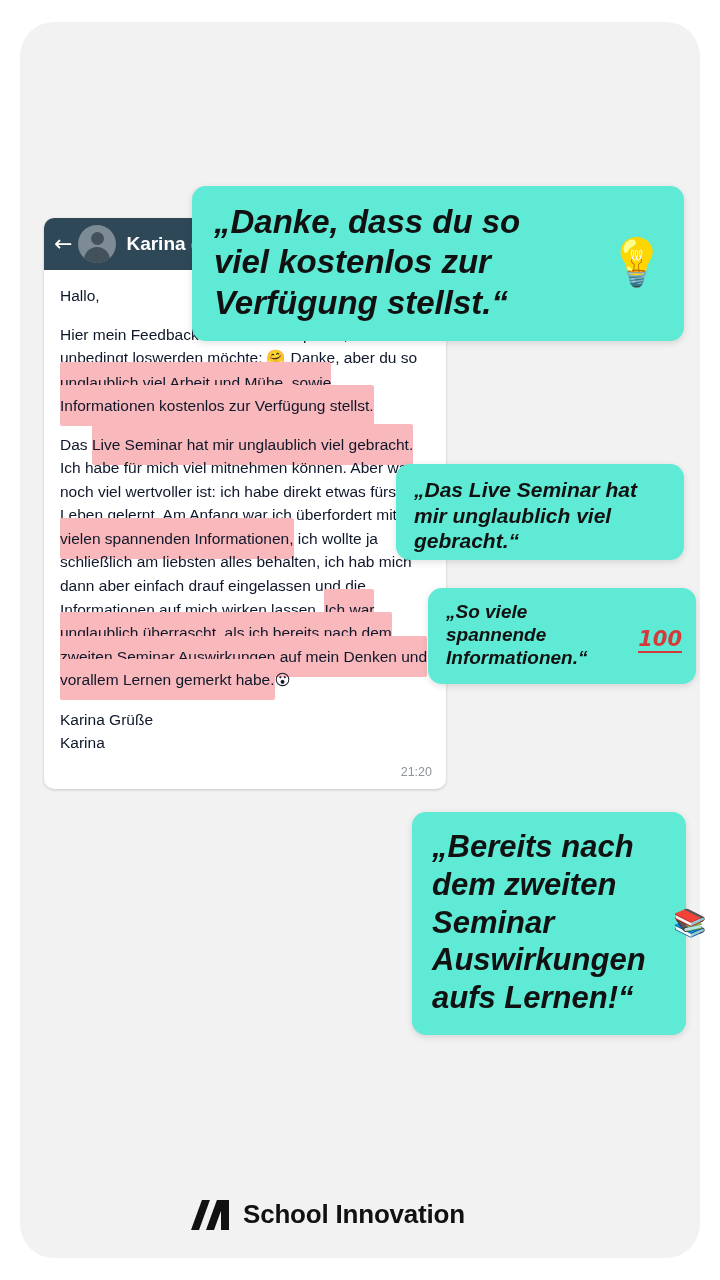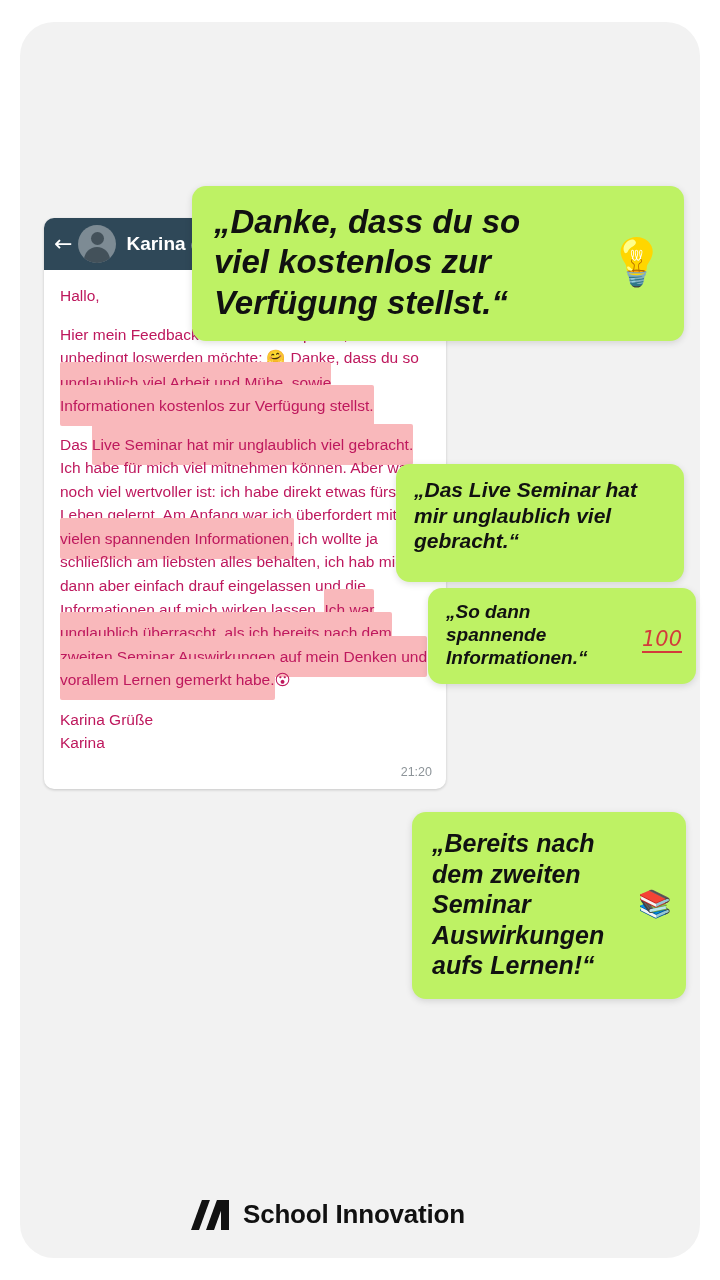--- a/index.html
+++ b/index.html
@@ -87,21 +87,21 @@
   }
   .chat-name {
     color: #ffffff;
     font-size: 19px;
     font-weight: bold;
     white-space: nowrap;
     overflow: hidden;
   }
   .chat-body {
     padding: 14px 16px 8px 16px;
-    color: #be185d;
+    color: #0f172a;
     font-size: 15.5px;
     line-height: 1.52;
   }
   .chat-body p {
     margin: 0 0 15px 0;
   }
   .chat-body p:last-of-type {
     margin-bottom: 0;
   }
   .hl {
@@ -117,21 +117,21 @@
   .chat-time {
     text-align: right;
     font-size: 12.5px;
     color: #8d9499;
     padding: 2px 14px 10px 0;
   }
 
   
   .quote {
     position: absolute;
-    background: #bef264;
+    background: #5eead4;
     border-radius: 14px;
     box-shadow: 0 2px 7px rgba(0,0,0,0.13);
     box-sizing: border-box;
     display: flex;
     align-items: center;
     gap: 28px;
   }
   .quote .q-text {
     font-style: italic;
     font-weight: bold;
@@ -149,45 +149,45 @@
     width: 492px;
     padding: 16px 18px 18px 22px;
   }
   #quote1 .q-text { font-size: 33px; }
   #quote1 .q-emoji { font-size: 46px; }
 
   #quote2 {
     left: 396px;
     top: 464px;
     width: 288px;
-    padding: 13px 16px 28px 18px;
+    padding: 13px 16px 6px 18px;
   }
   #quote2 .q-text { font-size: 21px; }
 
   #quote3 {
     left: 428px;
     top: 588px;
     width: 268px;
     padding: 12px 14px 14px 18px;
   }
   #quote3 .q-text { font-size: 19px; }
   #quote3 .q-emoji { font-size: 21px; }
 
   #quote4 {
     left: 412px;
     top: 812px;
     width: 274px;
     padding: 16px 14px 18px 20px;
   }
-  #quote4 .q-text { font-size: 25px; }
+  #quote4 .q-text { font-size: 31px; }
   #quote4 .q-emoji { font-size: 27px; }
 
   .hundred {
     color: #d33b3b;
-    font-weight: normal;
+    font-weight: bold;
     font-style: italic;
     border-bottom: 2px solid #d33b3b;
     font-family: "DejaVu Sans", sans-serif;
     margin-top: 10px;
   }
 
   
   .footer {
     position: absolute;
     left: 0;
@@ -249,21 +249,21 @@
       <span class="chat-name">Karina (</span>
     </div>
 
     <div class="chat-body">
       <p>
         <span>Hallo,</span>
       </p>
 
       <p>
         <span>Hier mein Feedback zum Corona-Special, das ich unbedingt loswerden möchte: </span><span class="emo">🤗</span>
-        <span>Danke, dass du so </span><span class="hl">unglaublich viel Arbeit und Mühe, sowie Informationen kostenlos zur Verfügung stellst.</span>
+        <span>Danke, aber du so </span><span class="hl">unglaublich viel Arbeit und Mühe, sowie Informationen kostenlos zur Verfügung stellst.</span>
       </p>
 
       <p>
         <span>Das </span><span class="hl">Live Seminar hat mir unglaublich viel gebracht.</span><span> Ich habe für mich viel mitnehmen können. Aber was noch viel wertvoller ist: ich habe direkt etwas fürs Leben gelernt. Am Anfang war ich überfordert mit </span><span class="hl">so vielen spannenden Informationen,</span><span> ich wollte ja schließlich am liebsten alles behalten, ich hab mich dann aber einfach drauf eingelassen und die Informationen auf mich wirken lassen. </span><span class="hl">Ich war unglaublich überrascht, als ich bereits nach dem zweiten Seminar Auswirkungen auf mein Denken und vorallem Lernen gemerkt habe.</span><span class="emo">😮</span>
       </p>
 
 
       <p>
         <span>Karina Grüße</span><br>
         <span>Karina</span>
@@ -276,21 +276,21 @@
   <div class="quote" id="quote1">
     <span class="q-text">„Danke, dass du so viel kostenlos zur Verfügung stellst.“</span>
     <span class="q-emoji">💡</span>
   </div>
 
   <div class="quote" id="quote2">
     <span class="q-text">„Das Live Seminar hat mir unglaublich viel gebracht.“</span>
   </div>
 
   <div class="quote" id="quote3">
-    <span class="q-text">„So dann spannende Informationen.“</span>
+    <span class="q-text">„So viele spannende Informationen.“</span>
     <span class="q-emoji hundred">100</span>
   </div>
 
   <div class="quote" id="quote4">
     <span class="q-text">„Bereits nach dem zweiten Seminar Auswirkungen aufs Lernen!“</span>
     <span class="q-emoji">📚</span>
   </div>
 
   <div class="footer">
     <span class="logo-mark">

